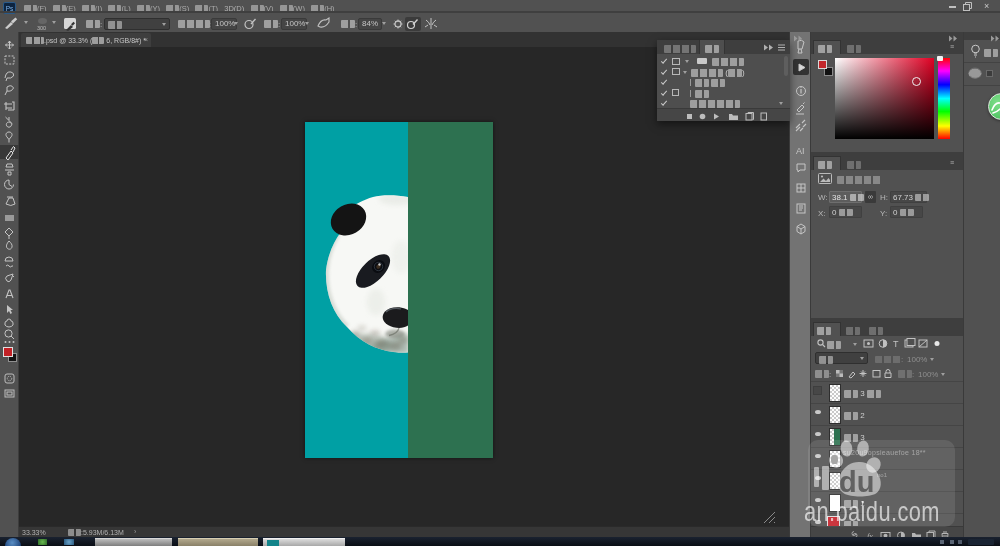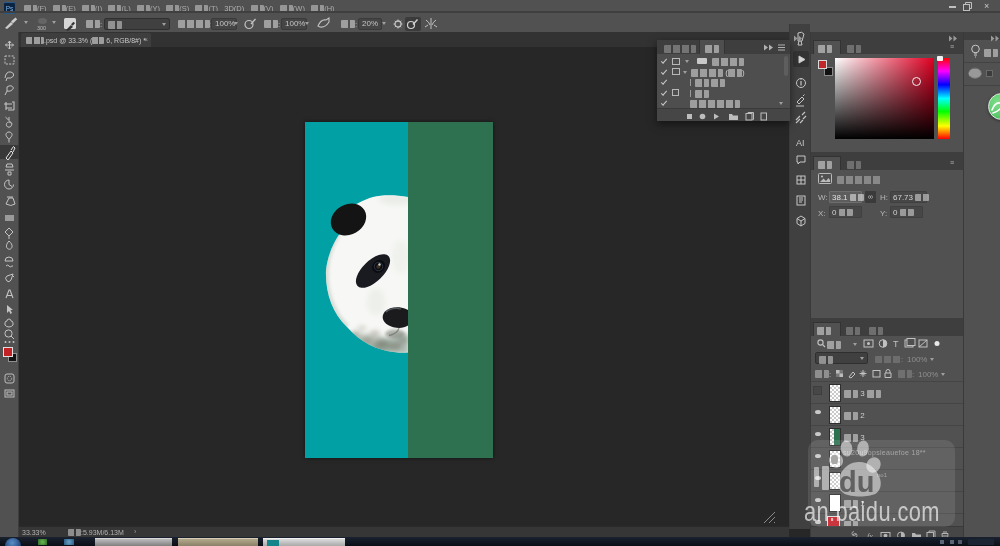--- a/index.html
+++ b/index.html
@@ -65,21 +65,21 @@
         <circle cx="5" cy="7.5" r="4" fill="none" stroke="#c2c2c2" stroke-width="1.2"></circle>
         <path d="M6.5,6.5 L11,1.5 L12,2.5 L7.5,7.5" fill="#c2c2c2"></path>
       </svg>
   <div class="ab tx" style="left:264px;top:4.5px;font-size:8px"><span class="z" style="width:14px"></span><span style="color:#bbb">:</span></div>
   <div class="ab" style="left:281px;top:3px;width:26px;height:12px;background:#454545;border:1px solid #3a3a3a;border-radius:2px;font-size:8px;color:#c4c4c4;line-height:10px;padding-left:3px">100%</div>
   <div class="dd" style="left:305px;top:7px"></div>
   <svg class="ab" style="left:317px;top:2px" width="14" height="13" viewBox="0 0 14 13">
         <path d="M1,9 Q4,2 9,3 L12,1 L12,5 Q8,11 3,10 Z" fill="none" stroke="#c2c2c2" stroke-width="1.1"></path>
       </svg>
   <div class="ab tx" style="left:341px;top:4.5px;font-size:8px"><span class="z" style="width:14px"></span><span style="color:#bbb">:</span></div>
-  <div class="ab" style="left:358px;top:3px;width:24px;height:12px;background:#454545;border:1px solid #3a3a3a;border-radius:2px;font-size:8px;color:#c4c4c4;line-height:10px;padding-left:3px">20%</div>
+  <div class="ab" style="left:358px;top:3px;width:24px;height:12px;background:#454545;border:1px solid #3a3a3a;border-radius:2px;font-size:8px;color:#c4c4c4;line-height:10px;padding-left:3px">84%</div>
   <div class="dd" style="left:382px;top:7px"></div>
   <svg class="ab" style="left:393px;top:3.5px" width="10" height="10" viewBox="0 0 10 10">
         <circle cx="5" cy="5" r="3" fill="none" stroke="#c2c2c2" stroke-width="1.3"></circle>
         <path d="M5,0.5 L5,2 M5,8 L5,9.5 M0.5,5 L2,5 M8,5 L9.5,5 M1.8,1.8 L2.9,2.9 M7.1,7.1 L8.2,8.2 M8.2,1.8 L7.1,2.9 M2.9,7.1 L1.8,8.2" stroke="#c2c2c2" stroke-width="1"></path>
       </svg>
   <div class="ab" style="left:405px;top:1.5px;width:16px;height:14px;background:#3b3b3b;border-radius:2px">
     <svg width="16" height="14" viewBox="0 0 16 14">
           <circle cx="6" cy="8" r="3.5" fill="none" stroke="#d0d0d0" stroke-width="1.2"></circle>
           <path d="M7.5,7 L12,2 L13,3 L8.5,8" fill="#d0d0d0"></path>
         </svg>
@@ -190,21 +190,21 @@
   <div class="ab" style="left:0;top:494px;width:770px;height:11px;background:#363636;border-top:1px solid #2a2a2a">
     <div class="tx" style="position:absolute;left:3px;top:1.5px;font-size:7px;color:#b2b2b2">33.33%</div>
     <div class="tx" style="position:absolute;left:49px;top:1.5px;font-size:7px;color:#b2b2b2"><span class="z7" style="width:13px"></span>:5.93M/6.13M</div>
     <div class="tx" style="position:absolute;left:115px;top:1px;font-size:7px;color:#9a9a9a">›</div>
   </div>
   <svg class="ab" style="left:742px;top:478px" width="16" height="16">
         <path d="M14,2 L3,13 M14,7 L8,13 M14,12 L13,13" stroke="#8a8a8a" stroke-width="1"></path>
       </svg>
 </div>
 
-<div class="ab" id="iconstrip" style="left:789px;top:24px;width:21px;height:505px;background:#404040;border-left:1px solid #3a3a3a">
+<div class="ab" id="iconstrip" style="left:789px;top:32px;width:21px;height:505px;background:#737373;border-left:1px solid #3a3a3a">
   <div class="ab" style="left:3px;top:27px;width:16px;height:16px;background:#333333;border-radius:2px"></div>
   <svg class="ab" style="left:3px;top:6px" width="16" height="200" viewBox="0 0 16 200" fill="none" stroke="#c6c6c6" stroke-width="1">
     <path d="M5,3 q4,-2 6,1 l-2,7 l-4,0 z m1,8 l-1,4 l4,0 l-1,-4"></path>
     <path d="M6,26 l6,3.5 l-6,3.5 z" fill="#d8d8d8"></path>
     <circle cx="8" cy="53" r="4.5"></circle>
         <path d="M8,51 l0,4.5 m0,-6.5 l0,0.8" stroke-width="1.2"></path>
     <path d="M4,72 l5,-5 l2,2 l-5,5 z m6,-6 l1.5,-1.5 M3,76 l8,0"></path>
     <path d="M3,90 l4,-4 m2,-1 l3,-3 m-9,11 l4,-4 m3,0 l3,-3 m-6,7 l3,-3" stroke-width="1.1"></path>
     <text x="3" y="116" font-size="9" fill="#c6c6c6" stroke="none" font-family="Liberation Sans">AI</text>
     <path d="M4,126 l8,0 l0,6 l-5,0 l-2,2 l0,-2 l-1,0 z"></path>

